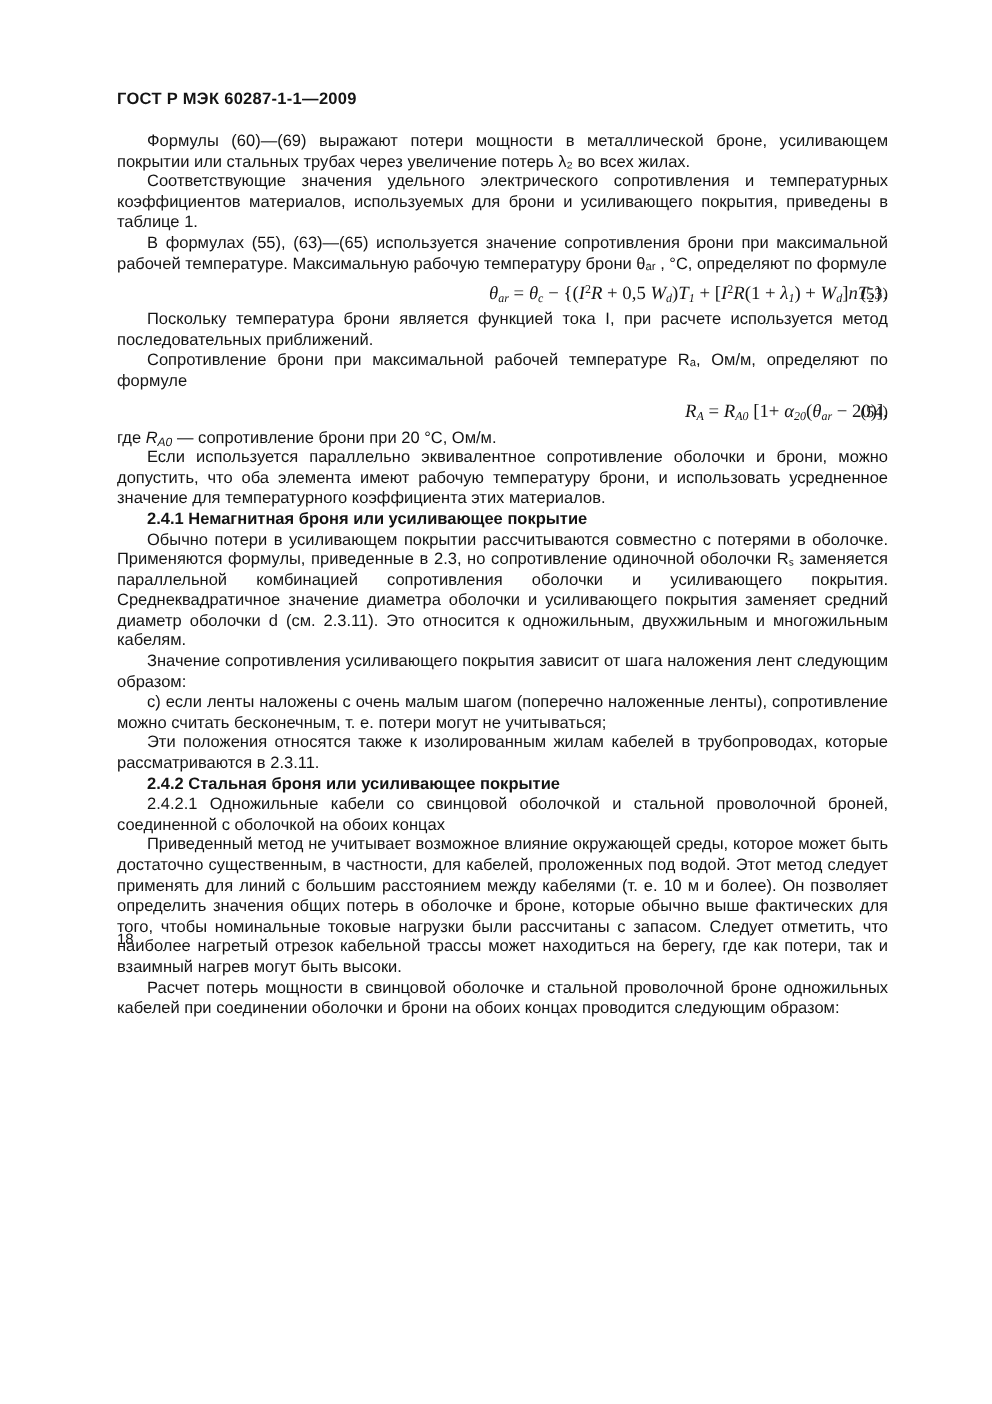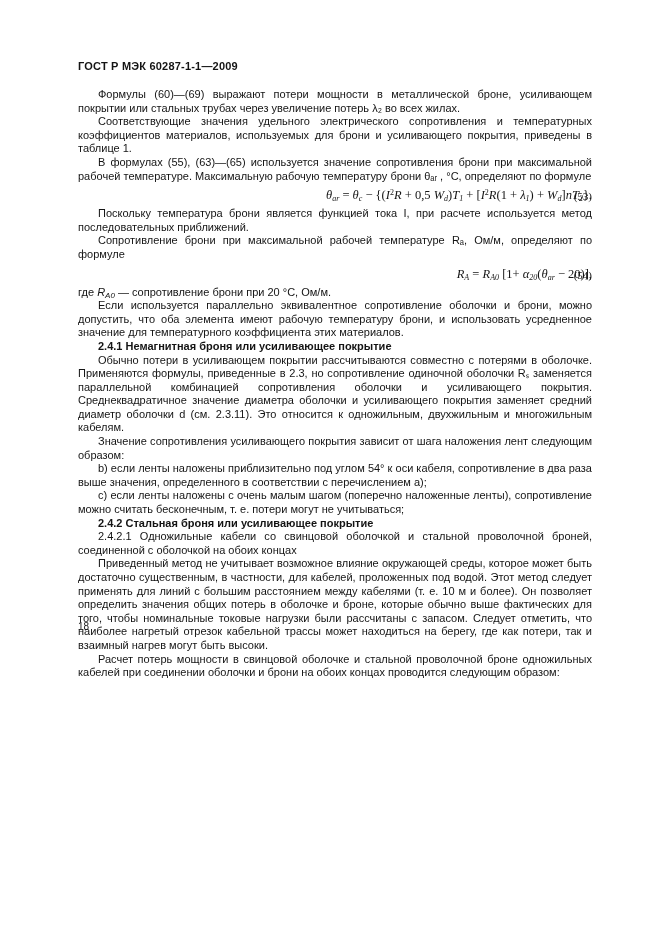--- a/index.html
+++ b/index.html
@@ -56,22 +56,22 @@
       <span class="formula"><span class="it">R</span><sub>A</sub><span> = </span><span class="it">R</span><sub>A0</sub><span> [1+ </span><span class="it">α</span><sub>20</sub><span>(</span><span class="it">θ</span><sub>ar</sub><span> − 20)],</span></span>
       <span class="formula-number">(54)</span>
     </div>
 
     <p class="where-line"><span>где </span><span class="it">R</span><sub>A0</sub><span> — сопротивление брони при 20 °С, Ом/м.</span></p>
     <p class="ind">Если используется параллельно эквивалентное сопротивление оболочки и брони, можно допустить, что оба элемента имеют рабочую температуру брони, и использовать усредненное значение для температурного коэффициента этих материалов.</p>
 
     <p class="h ind">2.4.1  Немагнитная броня или усиливающее покрытие</p>
     <p class="ind">Обычно потери в усиливающем покрытии рассчитываются совместно с потерями в оболочке. Применяются формулы, приведенные в 2.3, но сопротивление одиночной оболочки Rₛ заменяется параллельной комбинацией сопротивления оболочки и усиливающего покрытия. Среднеквадратичное значение диаметра оболочки и усиливающего покрытия заменяет средний диаметр оболочки d (см. 2.3.11). Это относится к одножильным, двухжильным и многожильным кабелям.</p>
     <p class="ind">Значение сопротивления усиливающего покрытия зависит от шага наложения лент следующим образом:</p>
-    <p class="ind">b) если ленты наложены приблизительно под углом 54° к оси кабеля, сопротивление в два раза выше значения, определенного в соответствии с перечислением a);</p>
     <p class="ind">c) если ленты наложены с очень малым шагом (поперечно наложенные ленты), сопротивление можно считать бесконечным, т. е. потери могут не учитываться;</p>
+    <p class="ind">Эти положения относятся также к изолированным жилам кабелей в трубопроводах, которые рассматриваются в 2.3.11.</p>
 
     <p class="h ind">2.4.2  Стальная броня или усиливающее покрытие</p>
     <p class="ind">2.4.2.1  Одножильные кабели со свинцовой оболочкой и стальной проволочной броней, соединенной с оболочкой на обоих концах</p>
     <p class="ind">Приведенный метод не учитывает возможное влияние окружающей среды, которое может быть достаточно существенным, в частности, для кабелей, проложенных под водой. Этот метод следует применять для линий с большим расстоянием между кабелями (т. е. 10 м и более). Он позволяет определить значения общих потерь в оболочке и броне, которые обычно выше фактических для того, чтобы номинальные токовые нагрузки были рассчитаны с запасом. Следует отметить, что наиболее нагретый отрезок кабельной трассы может находиться на берегу, где как потери, так и взаимный нагрев могут быть высоки.</p>
     <p class="ind">Расчет потерь мощности в свинцовой оболочке и стальной проволочной броне одножильных кабелей при соединении оболочки и брони на обоих концах проводится следующим образом:</p>
     <p class="ind">a) Эквивалентное сопротивление параллельных оболочки и брони Rₑ, Ом/м, определяется по формуле</p>
 
   </div>
 
   <div class="pagenum">18</div>

